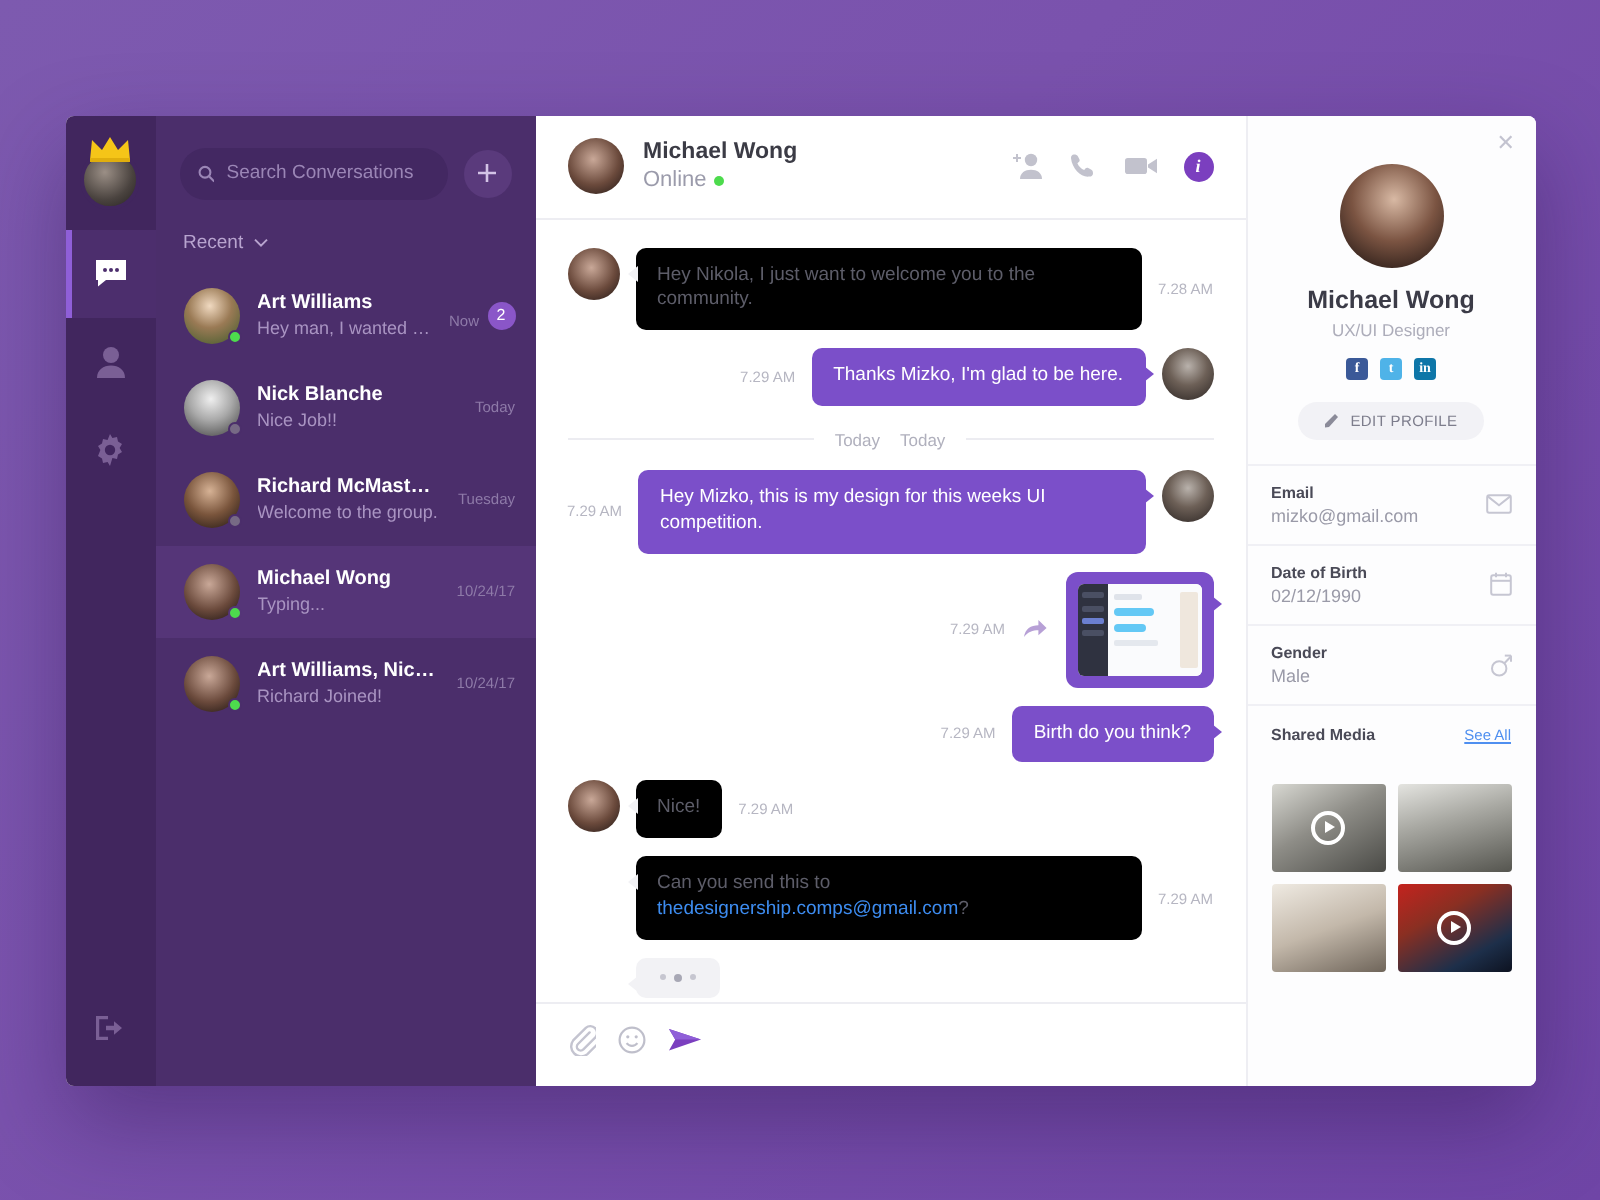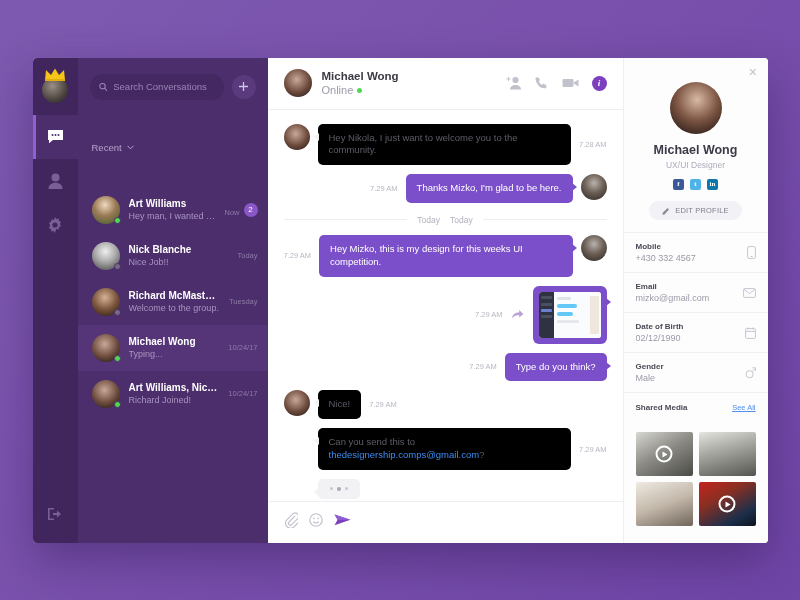--- a/index.html
+++ b/index.html
@@ -53,21 +53,21 @@
     content: ""; position: absolute; left: 0; top: 0; bottom: 0; width: 3px;
     background: #8f5fd8;
   }
   .rail-btn svg { display: block; }
   .rail-spacer { flex: 1; }
   .rail-bottom { width: 100%; display: flex; justify-content: center; padding-bottom: 22px; }
 
   
   .sidebar {
     width: 190px; flex: 0 0 190px; background: #4b2e6b;
-    display: flex; flex-direction: column; gap: 26px;
+    display: flex; flex-direction: column;
   }
   .search-row {
     display: flex; align-items: center; gap: 8px;
     padding: 16px 12px 12px 12px;
   }
   .search-box {
     flex: 1; height: 26px; border-radius: 13px;
     background: #432862; display: flex; align-items: center;
     padding: 0 9px; gap: 6px;
   }
@@ -517,21 +517,21 @@
                   <div style="position:absolute;left:3px;top:20px;width:16px;height:4px;background:#63c8f5;border-radius:2px"></div>
                   <div style="position:absolute;left:3px;top:28px;width:22px;height:3px;background:#e4e8ee;border-radius:1px"></div>
                   <div style="position:absolute;right:2px;top:4px;width:9px;height:38px;background:#efe7dd;border-radius:1px"></div>
                 </div>
               </div>
             </div>
           </div>
         </div>
         <div class="row out">
           <span class="time">7.29 AM</span>
-          <div class="bubble out"><span>Type do you think?</span></div>
+          <div class="bubble out"><span>Birth do you think?</span></div>
         </div>
         <div class="row">
           <div class="m-av"></div>
           <div class="bubble in"><span>Nice!</span></div>
           <span class="time">7.29 AM</span>
         </div>
         <div class="row">
           <div class="m-av spacer"></div>
           <div class="bubble in"><span>Can you send this to </span><span class="link">thedesignership.comps@gmail.com</span><span>?</span></div>
           <span class="time">7.29 AM</span>
@@ -585,32 +585,20 @@
         <svg width="8" height="8" viewBox="0 0 8 8">
           <path d="M0.5 6L5.5 1l1.5 1.5L2.5 7.5l-2 .2z" fill="#8b8b99"></path>
         </svg>
         <span>EDIT PROFILE</span>
       </div>
     </div>
 
     <div id="fields">
         <div class="field">
           <div class="field-txt">
-            <div class="f-label">Mobile</div>
-            <div class="f-value">+430 332 4567</div>
-          </div>
-          <span class="f-icon">
-            <svg width="9" height="13" viewBox="0 0 9 13">
-              <rect x="0.6" y="0.6" width="7.8" height="11.8" rx="1.3" fill="none" stroke="#c6c6d2" stroke-width="1"></rect>
-              <line x1="3.4" y1="10.4" x2="5.6" y2="10.4" stroke="#c6c6d2" stroke-width="1"></line>
-            </svg>
-          </span>
-        </div>
-        <div class="field">
-          <div class="field-txt">
             <div class="f-label">Email</div>
             <div class="f-value">mizko@gmail.com</div>
           </div>
           <span class="f-icon">
             <svg width="13" height="10" viewBox="0 0 13 10">
               <rect x="0.6" y="0.6" width="11.8" height="8.8" rx="1" fill="none" stroke="#c6c6d2" stroke-width="1"></rect>
               <path d="M0.9 1.2L6.5 5.6 12.1 1.2" fill="none" stroke="#c6c6d2" stroke-width="1"></path>
             </svg>
           </span>
         </div>

